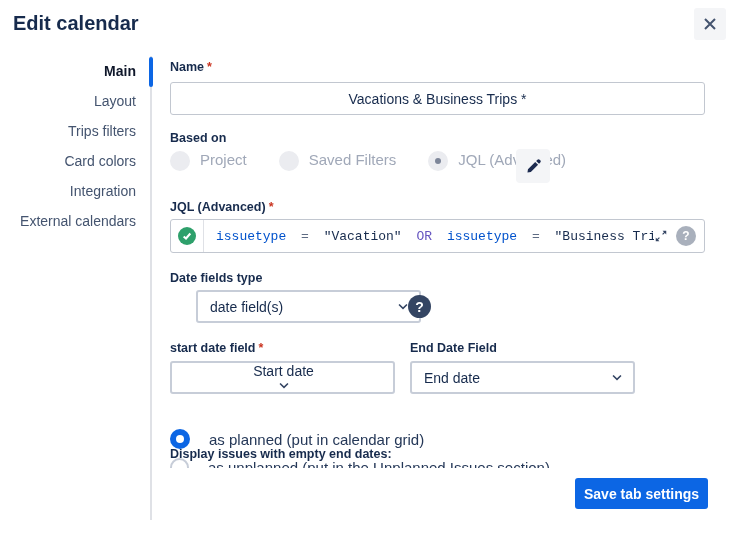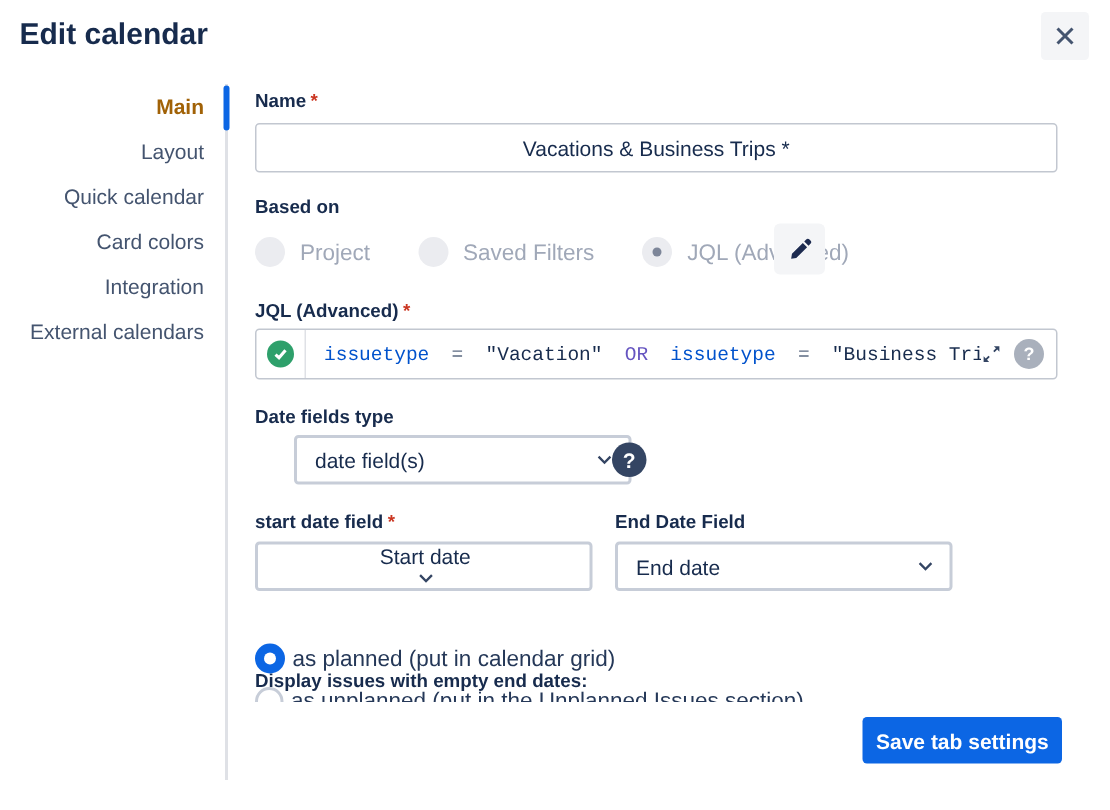--- a/index.html
+++ b/index.html
@@ -9,34 +9,34 @@
   
   .title { position:absolute; left:13px; top:12px; font-size:20px; font-weight:700; color:#172B4D; }
   .close-btn { position:absolute; left:694px; top:8px; width:32px; height:32px; background:#F4F5F7;
                border:none; border-radius:3px; cursor:pointer; display:flex; align-items:center; justify-content:center; }
   .close-btn svg { width:14px; height:14px; stroke:#44546F; stroke-width:2; }
 
   
   .sidebar { position:absolute; left:0; top:56px; width:150px; }
   .side-item { height:30px; line-height:30px; text-align:right; padding-right:14px; font-size:14px;
                color:#44546F; cursor:pointer; white-space:nowrap; }
-  .side-item.active { color:#a16207; font-weight:700; }
+  .side-item.active { color:#0f172a; font-weight:700; }
   .divider-v { position:absolute; left:150px; top:56px; width:2px; height:464px; background:#DFE1E6; }
   .active-bar { position:absolute; left:149px; top:57px; width:4px; height:30px; background:#0C66E4; border-radius:2px; }
 
   
   .main { position:absolute; left:170px; top:55px; width:536px; height:413px; overflow:hidden; }
   .f-label { position:absolute; font-size:12.5px; font-weight:700; color:#172B4D; }
   .req { color:#CA3521; margin-left:3px; font-weight:700; }
 
   .text-input { position:absolute; left:0; top:27px; width:535px; height:33px; border:1px solid #C2C7D0;
                 border-radius:3px; font-size:14px; color:#172B4D; padding:0 12px; font-family:"Liberation Sans", sans-serif;text-align:center; }
 
   
-  .radio-row { position:absolute; left:0; top:96px; height:34px; display:flex; align-items:center; gap:10px; }
+  .radio-row { position:absolute; left:0; top:96px; height:34px; display:flex; gap:10px; }
   .radio-disabled { width:20px; height:20px; border-radius:50%; background:#EBECF0; display:inline-block; position:relative; flex:none; }
   .radio-disabled.sel::after { content:""; position:absolute; left:7px; top:7px; width:6px; height:6px; border-radius:50%; background:#7D8699; }
   .radio-dis-label { font-size:15px; color:#A0A8B8; margin-right:22px; }
   .pencil-btn { position:absolute; left:346px; top:94px; width:34px; height:34px; background:#F4F5F7; border:none;
                 border-radius:4px; cursor:pointer; display:flex; align-items:center; justify-content:center; }
   .pencil-btn svg { width:17px; height:17px; fill:#1D2B50; }
 
   
   .jql-box { position:absolute; left:0; top:164px; width:535px; height:34px; border:1px solid #C2C7D0; border-radius:3px;
              display:flex; align-items:center; background:#fff; }
@@ -56,21 +56,21 @@
 
   
   .select { position:absolute; width:225px; height:33px; border:2px solid #C7CDD8; border-radius:3px; background:#fff;
             display:flex; align-items:center; justify-content:space-between; padding:0 10px 0 12px; font-size:14px;
             color:#172B4D; cursor:pointer; }
   .select svg { width:12px; height:12px; fill:#344563; flex:none; }
   .help-dark { position:absolute; left:238px; top:240px; width:23px; height:23px; border-radius:50%; background:#344563;
                color:#fff; font-size:14px; font-weight:700; display:flex; align-items:center; justify-content:center; cursor:pointer; }
 
   
-  .ee-row { position:absolute; left:0; display:flex; align-items:center; gap:5px; height:24px;text-align:center; }
+  .ee-row { position:absolute; left:0; display:flex; align-items:center; gap:19px; height:24px;text-align:center; }
   .radio-on { width:20px; height:20px; border-radius:50%; background:#0C66E4; position:relative; flex:none; }
   .radio-on::after { content:""; position:absolute; left:6px; top:6px; width:8px; height:8px; border-radius:50%; background:#fff; }
   .radio-off { width:19px; height:19px; border-radius:50%; background:#fff; border:2px solid #C7CDD8; flex:none; }
   .ee-label { font-size:15px; color:#253858; }
 
   
   .save-btn { position:absolute; left:575px; top:478px; height:31px; padding:0 9px; background:#0C66E4; color:#fff;
               border:none; border-radius:3px; font-size:14px; font-weight:700; cursor:pointer; font-family:"Liberation Sans", sans-serif; }
 </style>
 </head>
@@ -84,21 +84,21 @@
     <span style="display:flex">
       <svg viewBox="0 0 14 14">
           <path d="M2 2 L12 12 M12 2 L2 12"></path>
         </svg>
     </span>
   </button>
 
   <div class="sidebar">
     <div class="side-item active">Main</div>
     <div class="side-item">Layout</div>
-    <div class="side-item">Quick calendar</div>
+    <div class="side-item">Trips filters</div>
     <div class="side-item">Card colors</div>
     <div class="side-item">Integration</div>
     <div class="side-item">External calendars</div>
   </div>
   <div class="divider-v"></div>
   <div class="active-bar"></div>
 
   <div class="main">
 
     <div class="f-label" style="left:0; top:5px;">

